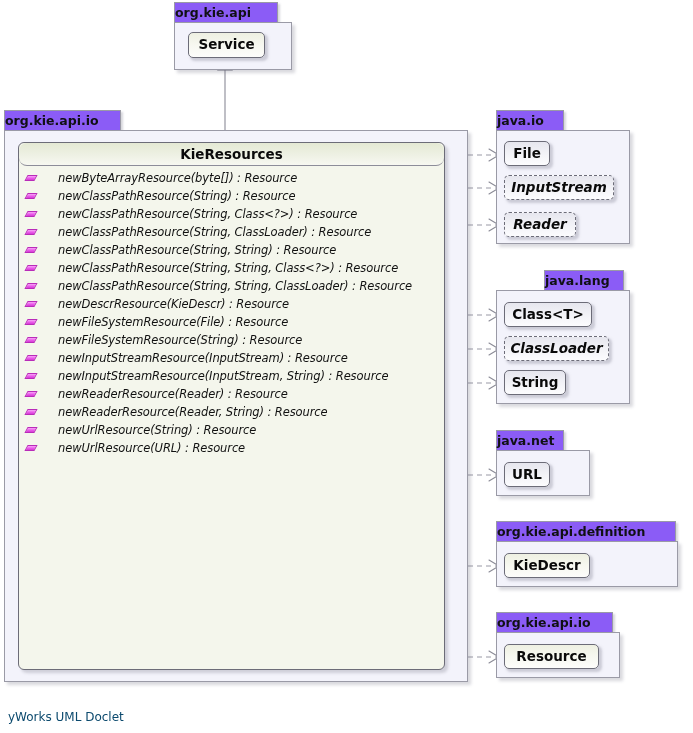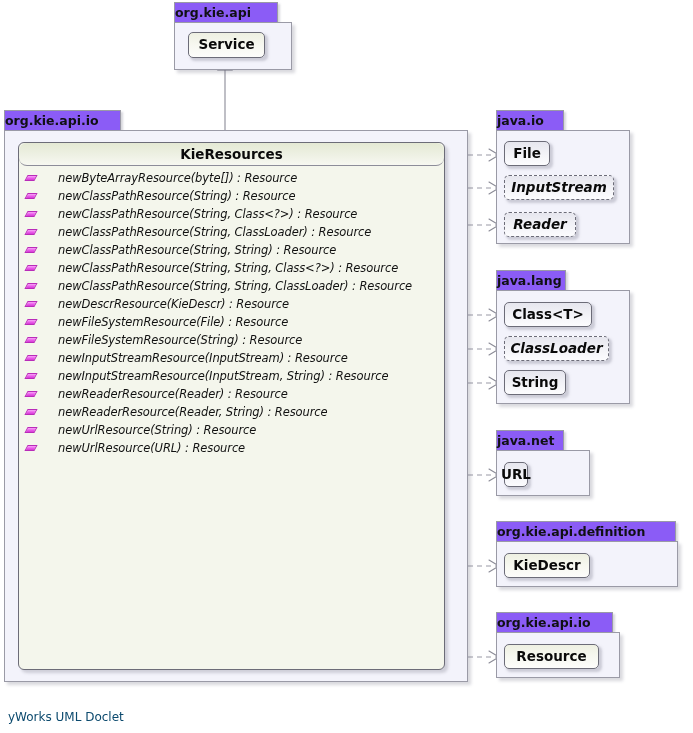--- a/index.html
+++ b/index.html
@@ -287,31 +287,31 @@
 
   <div class="pkg" style="left:496px; top:110px; width:140px; height:136px;">
     <div class="pkg-tab" style="width:68px;">java.io</div>
     <div class="pkg-body" style="top:20px; width:134px; height:114px;"></div>
     <div class="node ext" style="left:8px; top:31px; width:46px; height:25px;">File</div>
     <div class="node ext abstract" style="left:8px; top:65px; width:110px; height:25px;">InputStream</div>
     <div class="node ext abstract" style="left:8px; top:102px; width:72px; height:25px;">Reader</div>
   </div>
 
   <div class="pkg" style="left:496px; top:270px; width:140px; height:136px;">
-    <div class="pkg-tab" style="width:70px;">java.lang</div>
+    <div class="pkg-tab" style="width:80px;margin-left:48px;">java.lang</div>
     <div class="pkg-body" style="top:20px; width:134px; height:114px;"></div>
     <div class="node ext" style="left:8px; top:32px; width:88px; height:25px;">Class&lt;T&gt;</div>
     <div class="node ext abstract" style="left:8px; top:66px; width:105px; height:25px;">ClassLoader</div>
     <div class="node ext" style="left:8px; top:100px; width:62px; height:25px;">String</div>
   </div>
 
   <div class="pkg" style="left:496px; top:430px; width:100px; height:68px;">
     <div class="pkg-tab" style="width:68px;">java.net</div>
     <div class="pkg-body" style="top:20px; width:94px; height:46px;"></div>
-    <div class="node ext" style="left:8px; top:32px; width:24px; height:25px;">URL</div>
+    <div class="node ext" style="left:8px; top:32px; width:46px; height:25px;">URL</div>
   </div>
 
   <div class="pkg" style="left:496px; top:521px; width:188px; height:68px;">
     <div class="pkg-tab" style="width:180px;">org.kie.api.definition</div>
     <div class="pkg-body" style="top:20px; width:182px; height:46px;"></div>
     <div class="node" style="left:8px; top:32px; width:86px; height:25px;">KieDescr</div>
   </div>
 
   <div class="pkg" style="left:496px; top:612px; width:130px; height:68px;">
     <div class="pkg-tab" style="width:117px;">org.kie.api.io</div>

